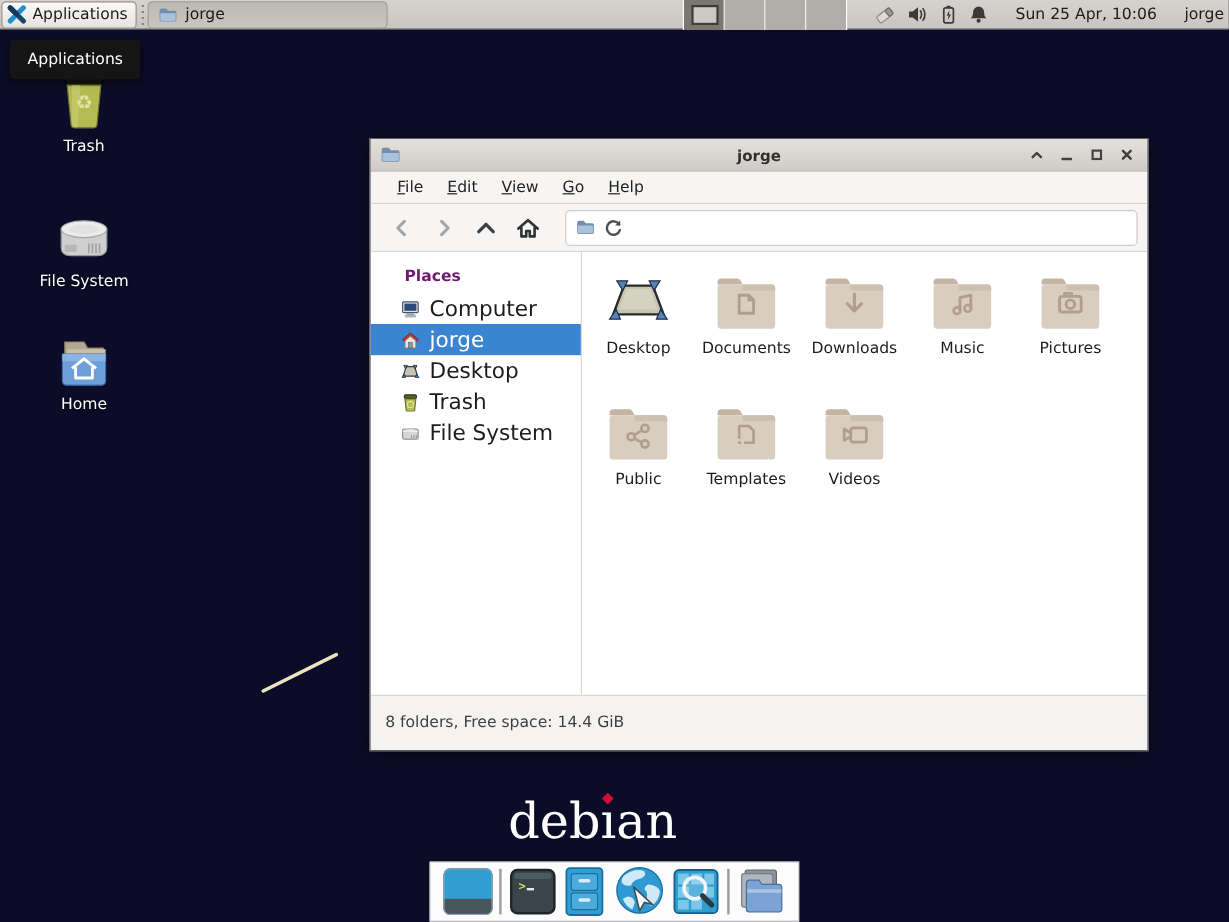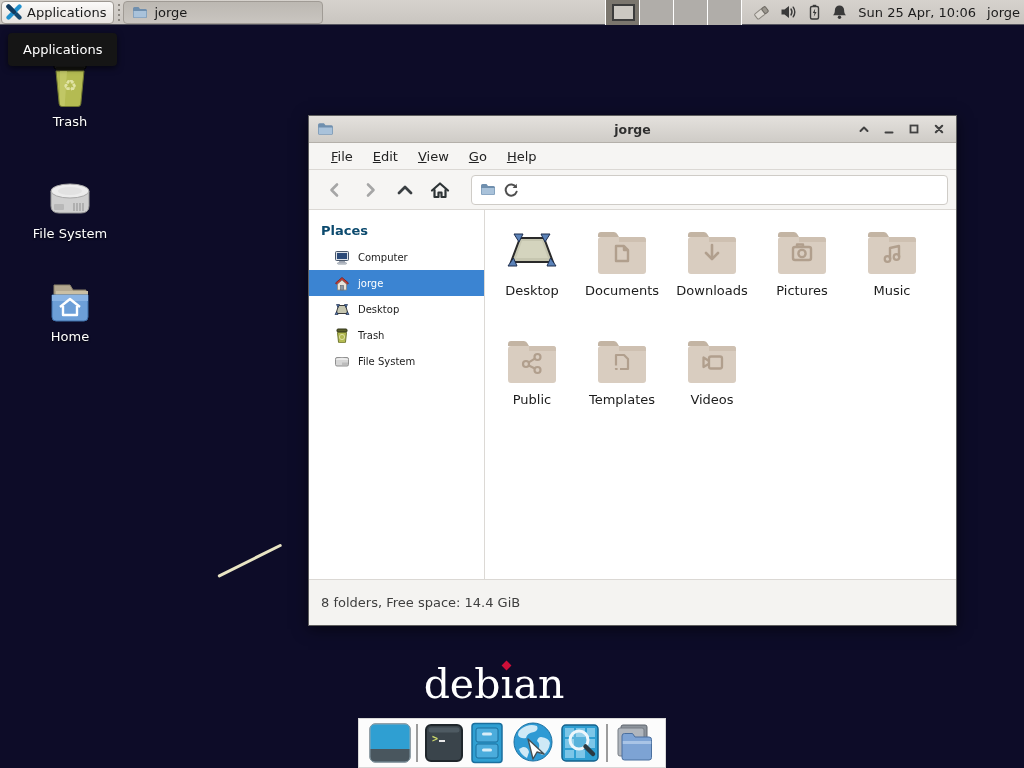--- a/index.html
+++ b/index.html
@@ -26,21 +26,21 @@
   }
   .panel-handle {
     width:5px; height:17px; margin:0 2px;
     background-image:repeating-linear-gradient(#8a8680 0 2px, transparent 2px 5px);
     background-size:2px 100%; background-repeat:no-repeat; background-position:center;
   }
   .task-btn {
     display:flex; align-items:center; gap:6px; width:200px; height:23px; padding:0 8px;
     background:linear-gradient(#bcb8b2,#c9c5c0); border:1px solid #a09b95; border-radius:4px;
   }
-  .panel-right { margin-left:auto; display:flex; align-items:center; gap:11px; }
+  .panel-right { margin-left:auto; display:flex; align-items:center; gap:23px; }
   .pager { display:flex; height:25px; border-left:1px solid #fff; }
   .pager-cell { width:34px; height:25px; background:#b0ada9; border-right:1px solid #fff; position:relative; }
   .pager-cell.active { background:#7b766e; }
   .pager-win {
     position:absolute; left:6px; top:4px; width:23px; height:17px;
     background:#ccc8c2; border:2px solid #3c3c3c;
   }
   .tray { display:flex; align-items:center; gap:10px; }
   .clock, .panel-user { font-size:13px; color:#1c1c1c; white-space:nowrap; }
 
@@ -112,22 +112,22 @@
   .tool-btn { width:35px; height:32px; display:flex; align-items:center; justify-content:center; border-radius:3px; }
   .pathbar {
     flex:1; height:30px; margin-left:14px; background:#ffffff;
     border:1px solid #cfccc7; border-radius:4px;
     display:flex; align-items:center; padding:0 8px; gap:7px;
   }
   .path-text { flex:1; font-size:13px; color:#141414; }
 
   .content { flex:1; display:flex; min-height:0; }
   .sidebar { width:176px; background:#ffffff; border-right:1px solid #dcd9d5; padding-top:6px; }
-  .side-header { font-weight:bold; font-size:13px; color:#0c4a6e; padding:7px 12px 6px; }
-  .side-item { display:flex; align-items:center; gap:8px; height:26px; padding-left:25px; font-size:10px; color:#1c1c1c; }
+  .side-header { font-weight:bold; font-size:13px; color:#701a75; padding:7px 28px 6px; }
+  .side-item { display:flex; align-items:center; gap:8px; height:26px; padding-left:25px; font-size:18px; color:#1c1c1c; }
   .side-item.selected { background:#3b84d2; color:#ffffff; }
 
   .files { flex:1; background:#ffffff; padding:14px 0 0 2px; display:flex; flex-wrap:wrap; align-content:flex-start; }
   .file-cell { width:90px; height:101px; display:flex; flex-direction:column; align-items:center; margin-bottom:8px; }
   .file-cell .ico { height:52px; display:flex; align-items:flex-end; }
   .file-cell .lbl { margin-top:7px; font-size:13px; color:#1c1c1c; }
 
   .statusbar {
     height:46px; background:#f4f3f1; border-top:1px solid #dbd8d4;
     display:flex; align-items:center; padding-left:12px;
@@ -456,43 +456,43 @@
         <span class="lbl">Downloads</span>
       </div>
 
       <div class="file-cell">
         <span class="ico">
           <svg width="52" height="46" viewBox="0 0 52 46">
             <path d="M2 5 Q2 2 5 2 h13 q2.5 0 3.5 2.5 L23 7 H2 Z" fill="#c3b4a3"></path>
             <rect x="2" y="7" width="48" height="37" rx="3" fill="#d9cdc0"></rect>
             <path d="M23 7 h24 q3 0 3 3 v2 H23 Z" fill="#cec0b1"></path>
             <g stroke="#b19f8d" stroke-width="2.4" fill="none" stroke-linejoin="round">
-              <rect x="17" y="17" width="18" height="13" rx="2"></rect>
-              <circle cx="26" cy="23.5" r="3.6"></circle>
-              <path d="M21 17 v-2.5 h6 V17"></path>
+              <path d="M24 29 V18 l9-2 v11"></path>
             </g>
-          </svg>
-        </span>
-        <span class="lbl">Pictures</span>
+            <circle cx="21.5" cy="29" r="2.8" fill="none" stroke="#b19f8d" stroke-width="2.2"></circle>
+            <circle cx="30.5" cy="27" r="2.8" fill="none" stroke="#b19f8d" stroke-width="2.2"></circle>
+          </svg>
+        </span>
+        <span class="lbl">Music</span>
       </div>
 
       <div class="file-cell">
         <span class="ico">
           <svg width="52" height="46" viewBox="0 0 52 46">
             <path d="M2 5 Q2 2 5 2 h13 q2.5 0 3.5 2.5 L23 7 H2 Z" fill="#c3b4a3"></path>
             <rect x="2" y="7" width="48" height="37" rx="3" fill="#d9cdc0"></rect>
             <path d="M23 7 h24 q3 0 3 3 v2 H23 Z" fill="#cec0b1"></path>
             <g stroke="#b19f8d" stroke-width="2.4" fill="none" stroke-linejoin="round">
-              <path d="M24 29 V18 l9-2 v11"></path>
+              <rect x="17" y="17" width="18" height="13" rx="2"></rect>
+              <circle cx="26" cy="23.5" r="3.6"></circle>
+              <path d="M21 17 v-2.5 h6 V17"></path>
             </g>
-            <circle cx="21.5" cy="29" r="2.8" fill="none" stroke="#b19f8d" stroke-width="2.2"></circle>
-            <circle cx="30.5" cy="27" r="2.8" fill="none" stroke="#b19f8d" stroke-width="2.2"></circle>
-          </svg>
-        </span>
-        <span class="lbl">Music</span>
+          </svg>
+        </span>
+        <span class="lbl">Pictures</span>
       </div>
 
       <div class="file-cell">
         <span class="ico">
           <svg width="52" height="46" viewBox="0 0 52 46">
             <path d="M2 5 Q2 2 5 2 h13 q2.5 0 3.5 2.5 L23 7 H2 Z" fill="#c3b4a3"></path>
             <rect x="2" y="7" width="48" height="37" rx="3" fill="#d9cdc0"></rect>
             <path d="M23 7 h24 q3 0 3 3 v2 H23 Z" fill="#cec0b1"></path>
             <g stroke="#b19f8d" stroke-width="2.2" fill="none">
               <circle cx="20" cy="25" r="3"></circle>

